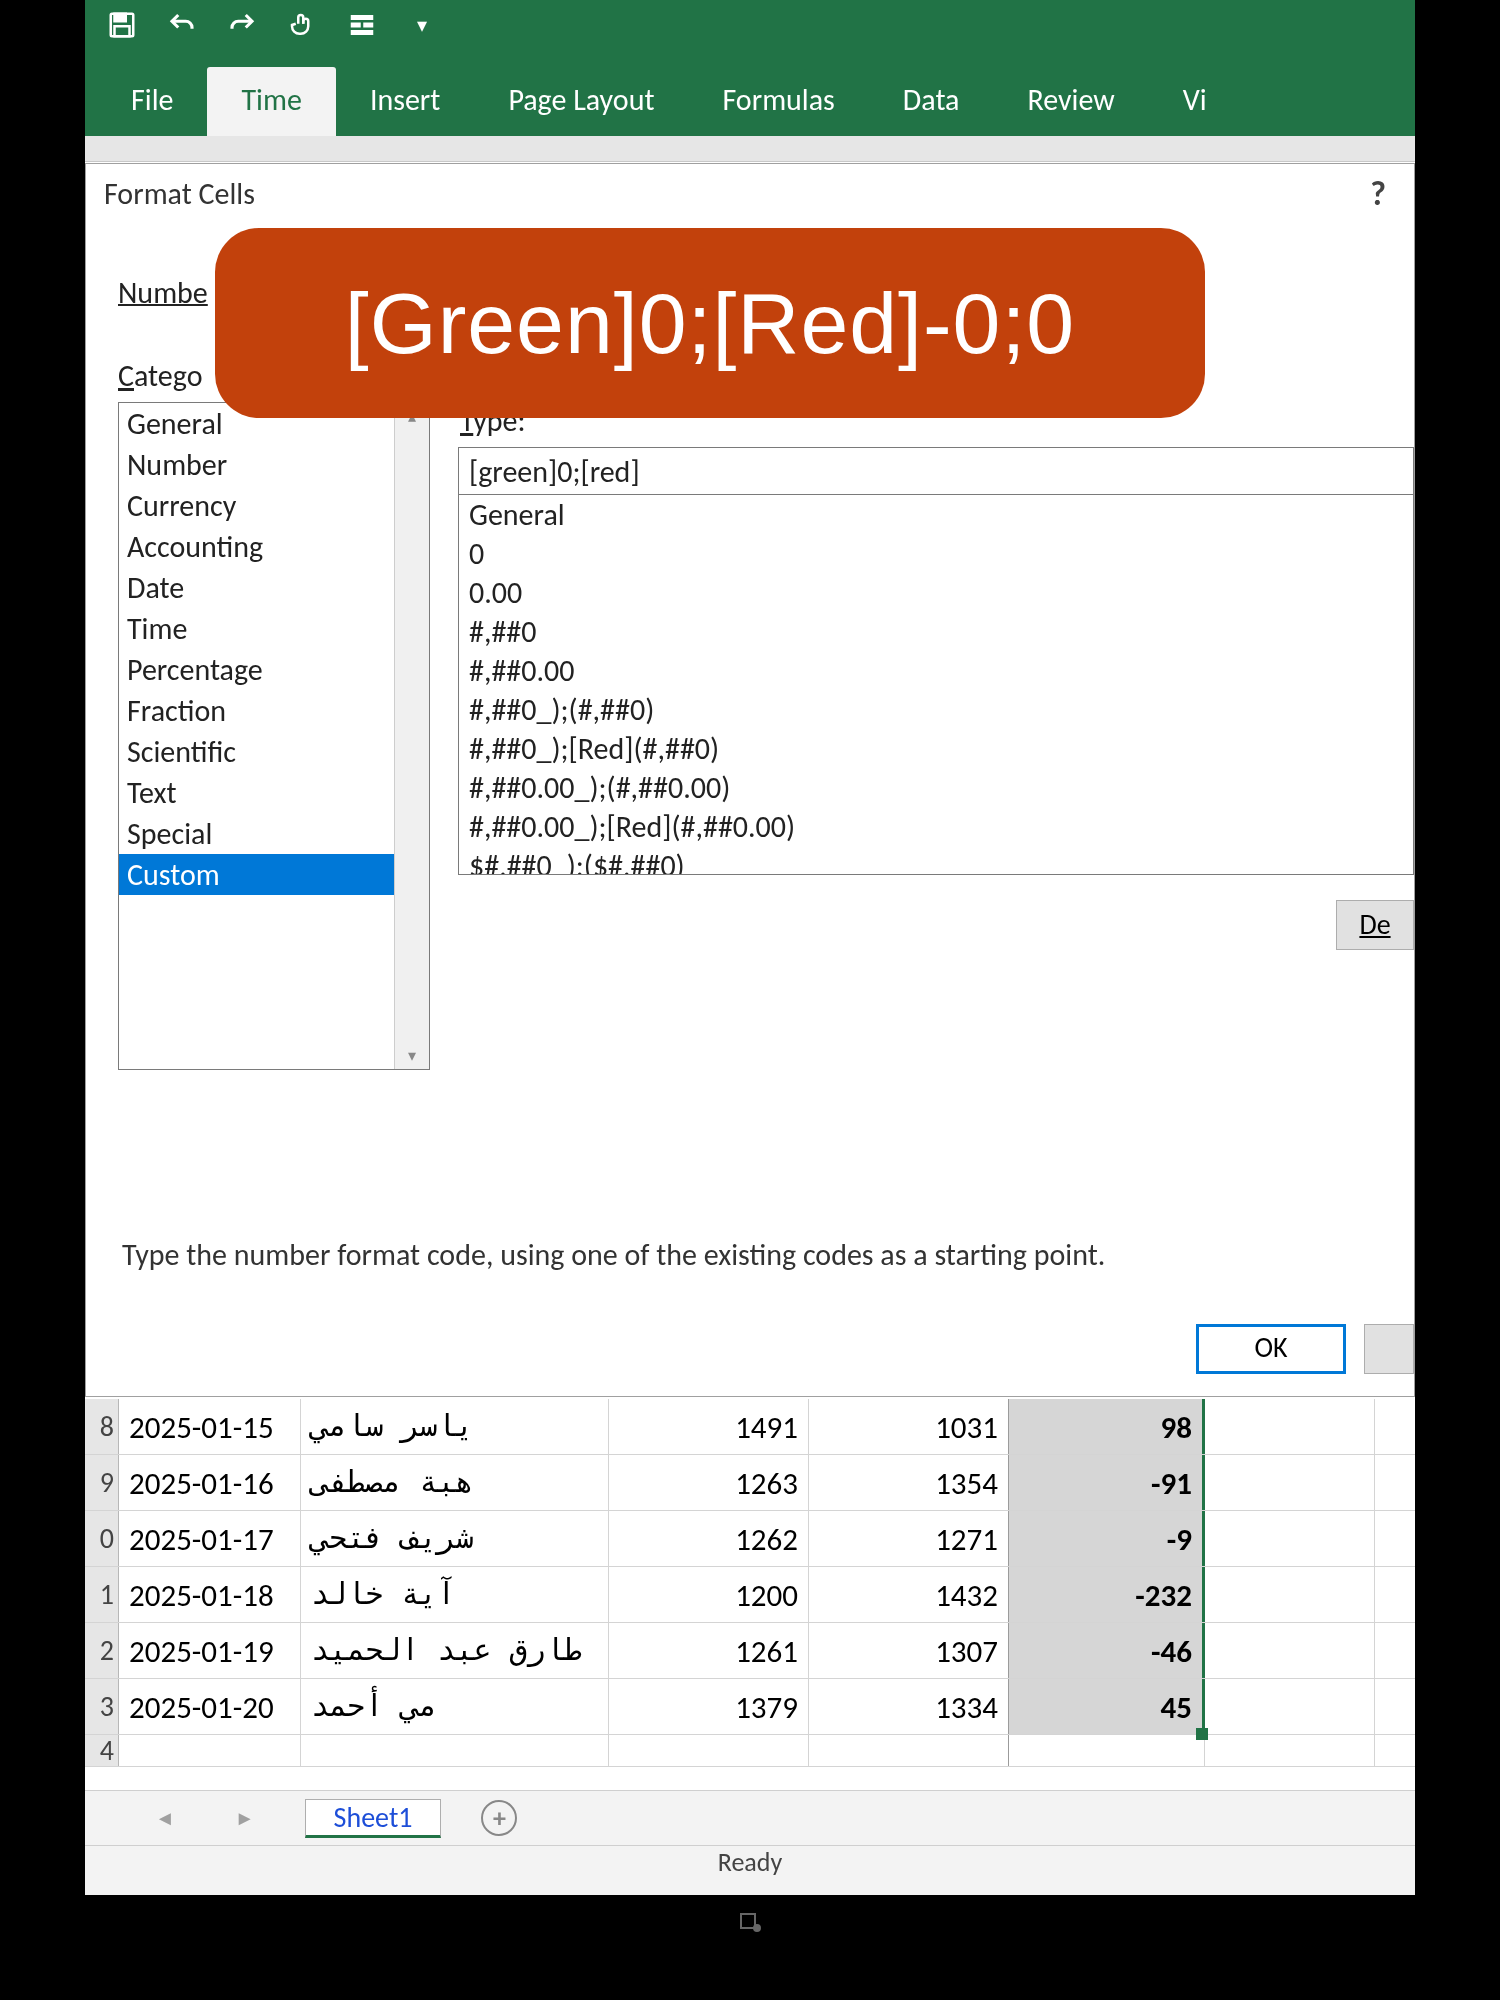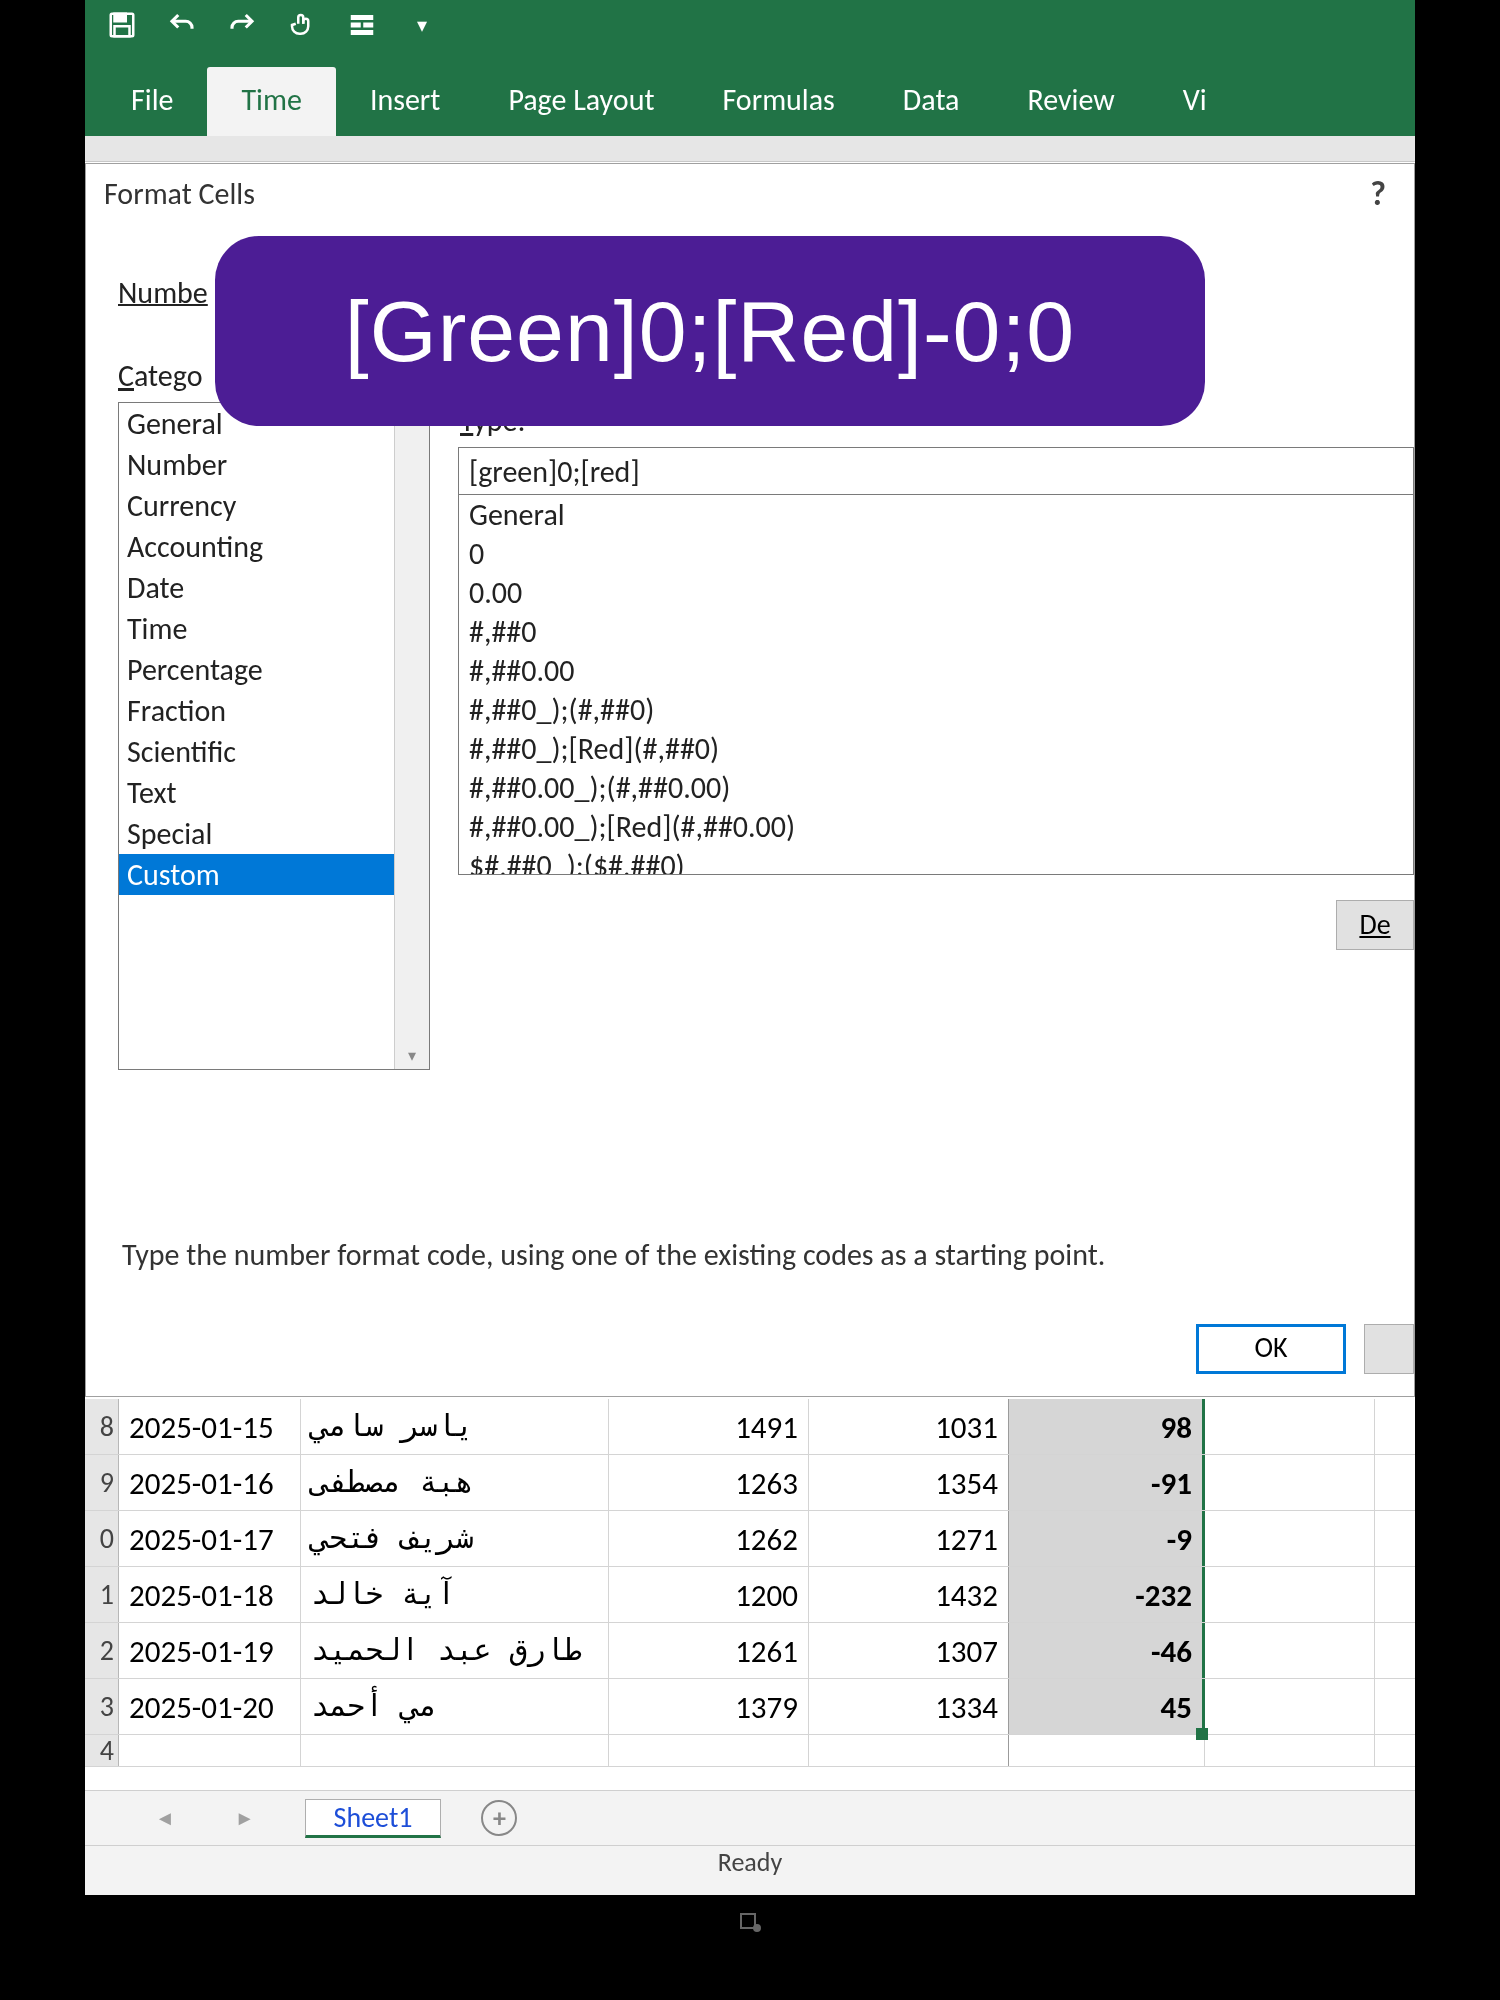--- a/index.html
+++ b/index.html
@@ -327,24 +327,24 @@
       padding: 0 10px;
       font-size: 26px;
       color: #444;
       gap: 30px;
       flex-direction: column;
     }
     
     .annotation-badge {
       position: absolute;
       left: 215px;
-      top: 236px;
+      top: 228px;
       width: 990px;
       height: 190px;
-      background: #4c1d95;
+      background: #c2410c;
       border-radius: 44px;
       display: flex;
       align-items: center;
       justify-content: center;
       z-index: 50;
       color: #fff;
       font-size: 86px;
       font-family: "Segoe UI", Arial, sans-serif;
       font-weight: 400;
       letter-spacing: 1px;

